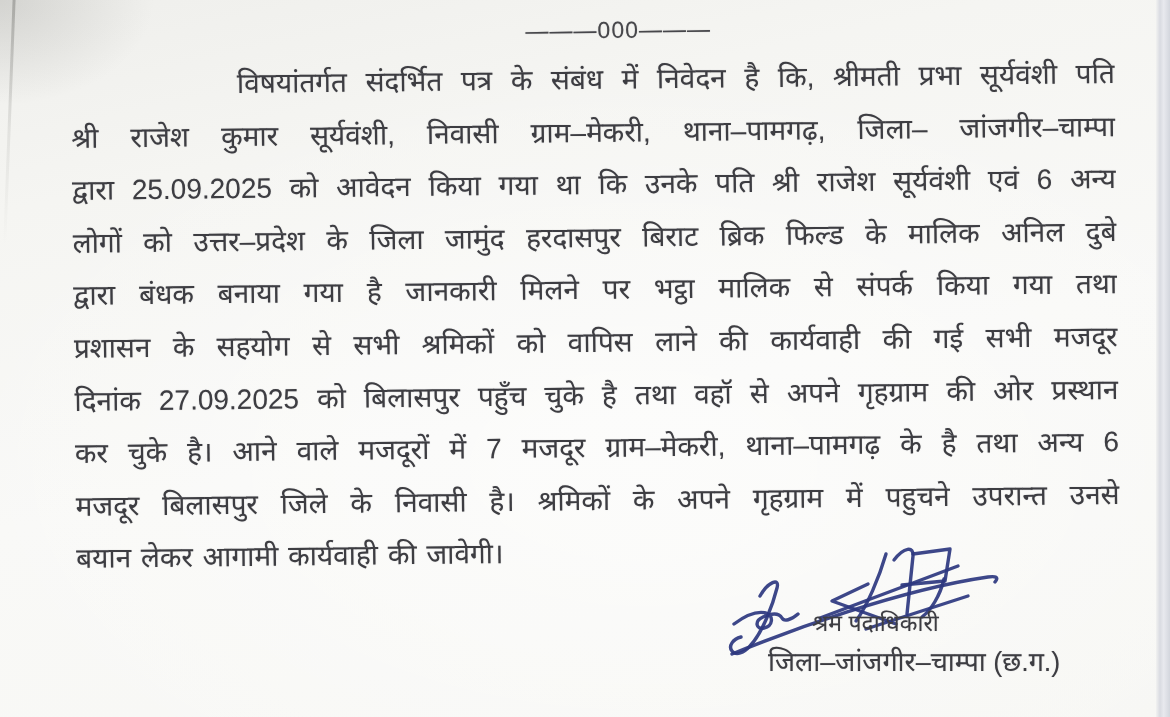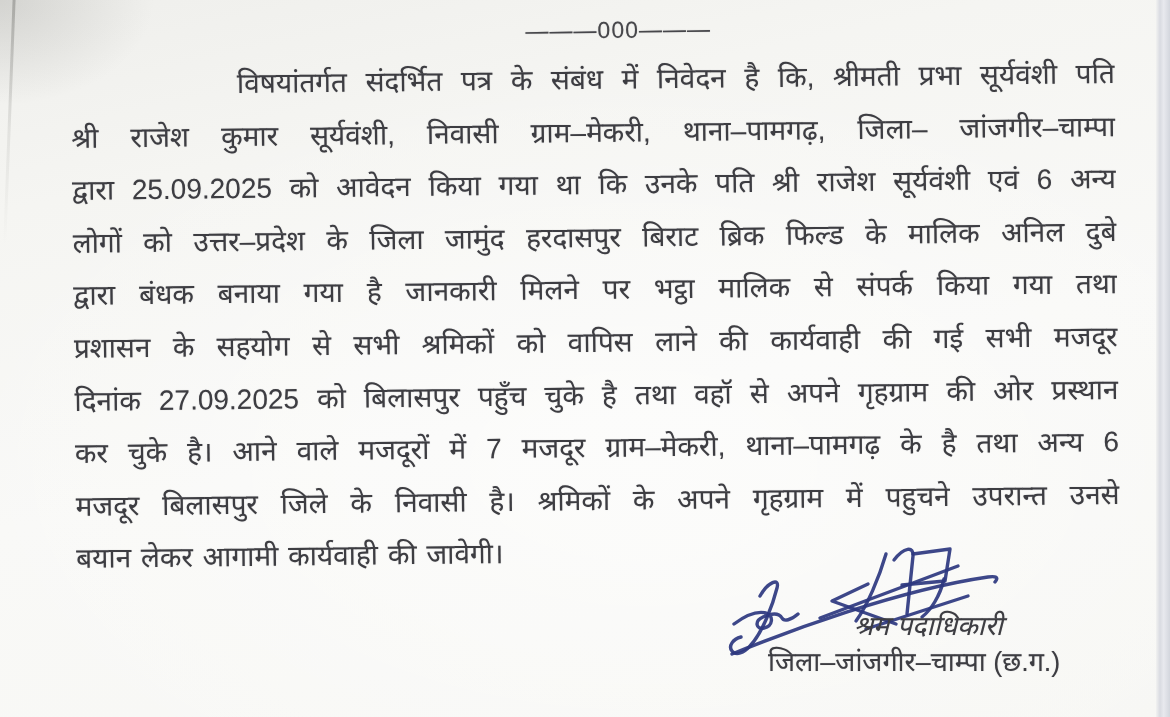--- a/index.html
+++ b/index.html
@@ -41,22 +41,22 @@
     overflow:hidden;
     text-align:justify;text-align-last:justify;
     text-shadow:0 0 1px rgba(70,70,75,.35);
     word-spacing:2px;
   }
   .line.first{text-indent:166px;}
   .line.last{text-align:left;text-align-last:left;}
   .sig-ink{position:absolute;left:716px;top:544px;width:310px;height:130px;}
   .sig-ink path{fill:none;stroke:#2c377f;stroke-width:3.4;stroke-linecap:round;stroke-linejoin:round;opacity:.92;}
   .sig-designation{
-    position:absolute;left:854px;top:606px;
-    font-size:27px;color:#3d3d42;text-shadow:0 0 1px rgba(70,70,75,.35);font-style:italic;
+    position:absolute;left:812px;top:606px;
+    font-size:23px;color:#3d3d42;text-shadow:0 0 1px rgba(70,70,75,.35);
   }
   .sig-office{
     position:absolute;left:768px;top:642px;
     font-size:27px;color:#3d3d42;text-shadow:0 0 1px rgba(70,70,75,.35);
   }
 </style>
 </head>
 <body>
 
 <div class="page">

